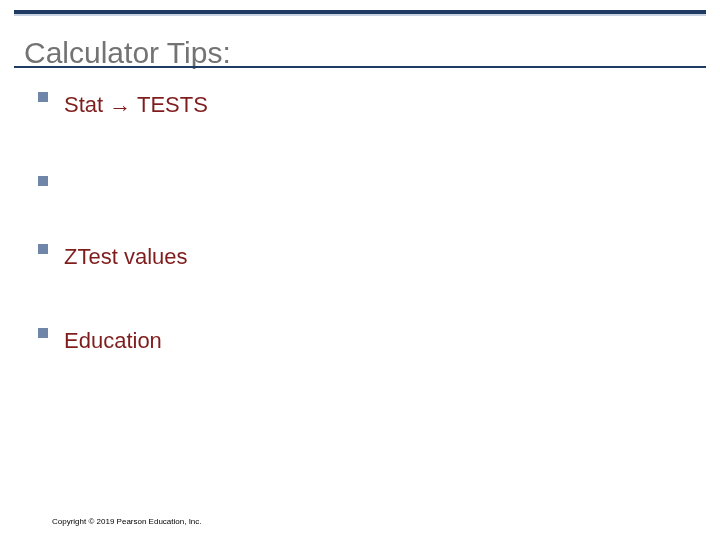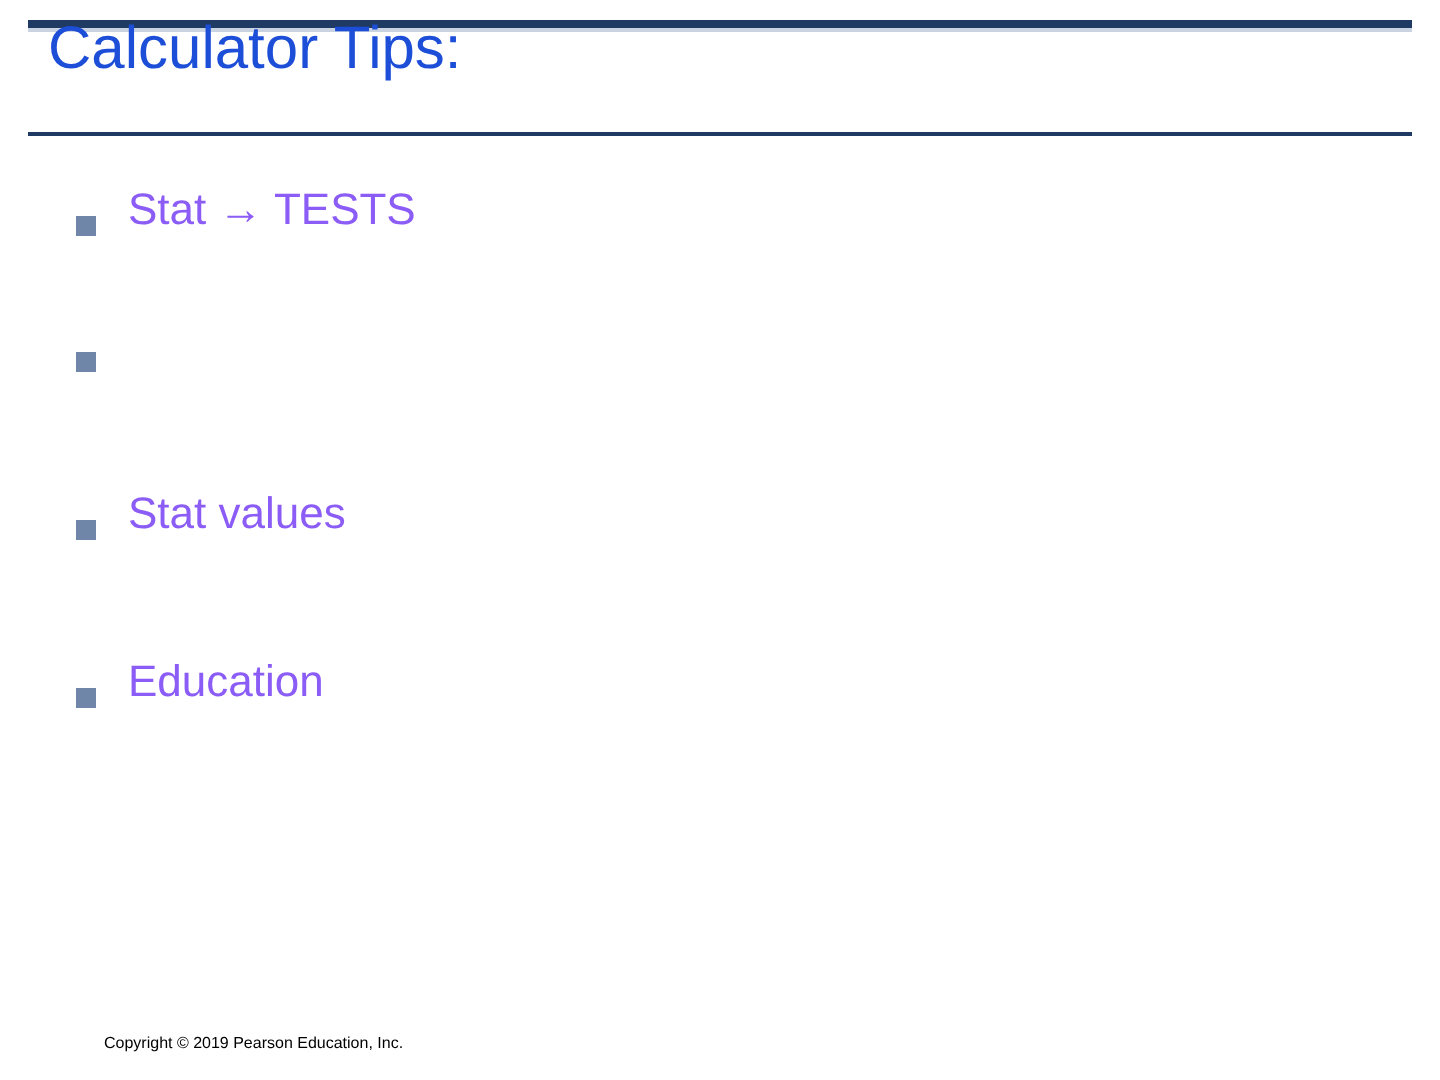--- a/index.html
+++ b/index.html
@@ -28,46 +28,46 @@
   .top-rule-light {
     position: absolute;
     top: 14px;
     left: 14px;
     right: 14px;
     height: 2px;
     background: #c9d3e2;
   }
   .title {
     position: absolute;
-    top: 8px;
+    top: 36px;
     left: 24px;
     font-size: 30px;
-    color: #1d4ed8;
+    color: #737373;
     font-weight: 400;
   }
   .underline {
     position: absolute;
     top: 66px;
     left: 14px;
     right: 14px;
     height: 2px;
     background: #1f3a63;
   }
   .bullets {
     position: absolute;
     top: 92px;
     left: 38px;
     right: 40px;
   }
   .item {
     display: flex;
-    align-items: flex-end;
+    align-items: flex-start;
     margin-bottom: 58px;
     font-size: 22px;
-    color: #8b5cf6;
+    color: #7f1d1d;
   }
   .square {
     width: 10px;
     height: 10px;
     background: #6f86a8;
     margin-right: 16px;
     flex: 0 0 auto;
   }
   .copyright {
     position: absolute;
@@ -92,21 +92,21 @@
   <div class="bullets">
     <div class="item">
       <div class="square"></div>
       <span>Stat → TESTS</span>
     </div>
     <div class="item">
       <div class="square"></div>
     </div>
     <div class="item">
       <div class="square"></div>
-      <span>Stat values</span>
+      <span>ZTest values</span>
     </div>
     <div class="item">
       <div class="square"></div>
       <span>Education</span>
     </div>
   </div>
 
   <div class="copyright">Copyright © 2019 Pearson Education, Inc.</div>
 
 </div>

